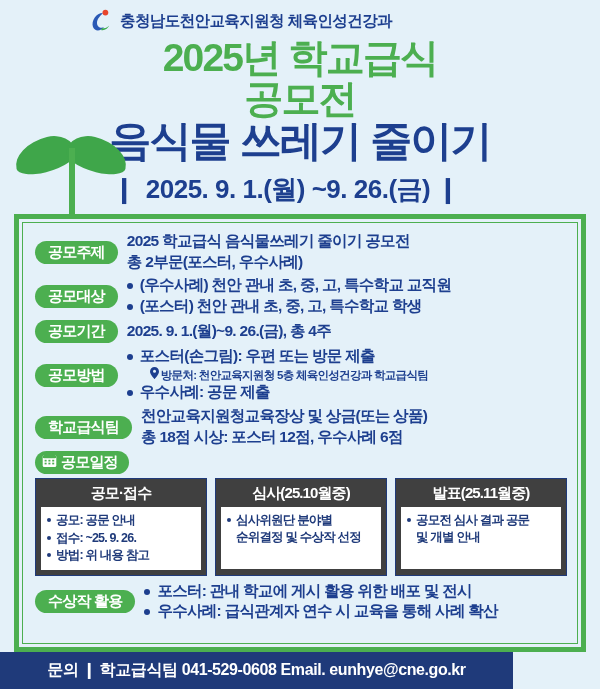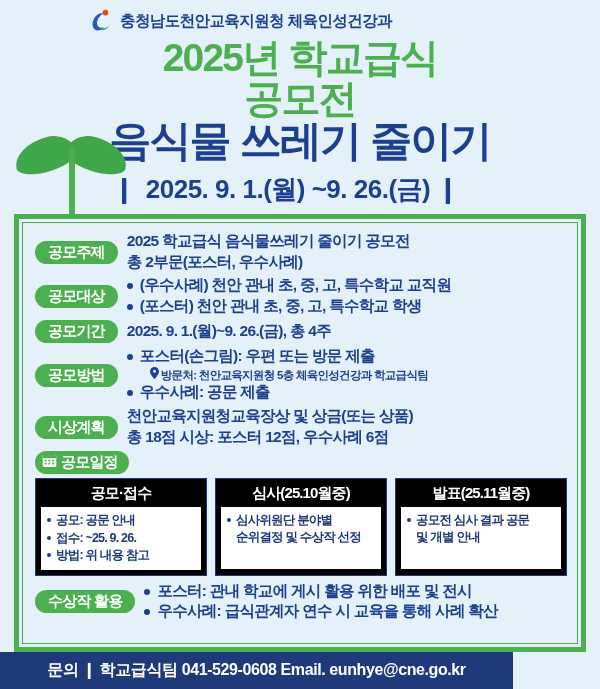--- a/index.html
+++ b/index.html
@@ -202,21 +202,21 @@
   .schedule-pill-row { margin-bottom: 4px; margin-top: 0; font-family: Liberation Mono, monospace; }
 
   
   .cards {
     display: flex;
     gap: 8px;
     margin: 0 0 5px 0;
   }
   .card {
     flex: 1;
-    background: #000000;
+    background: #404040;
     border: 1px solid #1f3a7a;
     padding: 4px 5px 5px 5px;
     box-sizing: border-box;
   }
   .card-title {
     color: #ffffff;
     font-size: 15px;
     font-weight: bold;
     letter-spacing: -0.9px;
     text-align: center;
@@ -354,21 +354,21 @@
             </span>
             <span>방문처: 천안교육지원청 5층 체육인성건강과 학교급식팀</span>
           </div>
           <div class="bul">
               <span>우수사례: 공문 제출</span>
             </div>
         </div>
       </div>
 
       <div class="row">
-        <span class="pill">시상계획</span>
+        <span class="pill">학교급식팀</span>
         <div class="row-body">
           <div class="ln">천안교육지원청교육장상 및 상금(또는 상품)</div>
           <div class="ln">총 18점 시상: 포스터 12점, 우수사례 6점</div>
         </div>
       </div>
 
       <div class="row schedule-pill-row">
         <span class="pill with-icon">
           <span class="cal-icon">
             <svg width="15" height="15" viewBox="0 0 15 15" aria-hidden="true">

